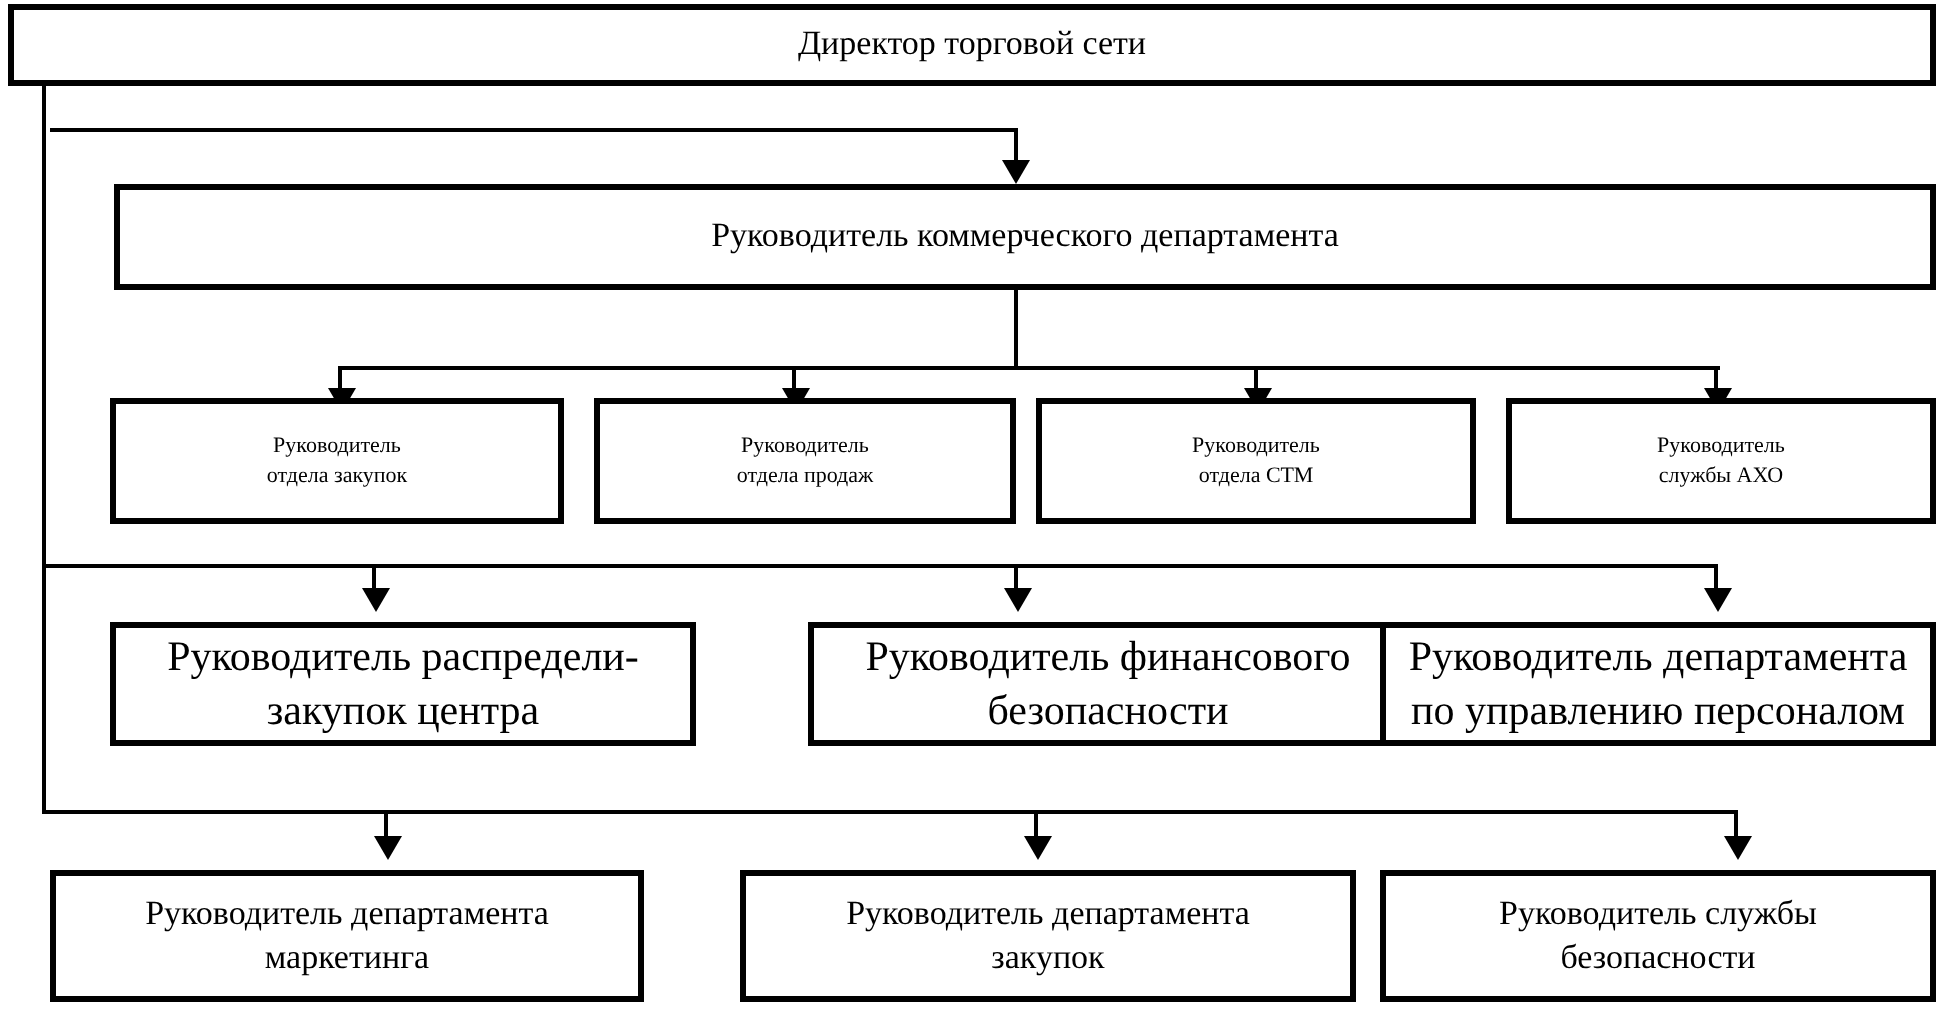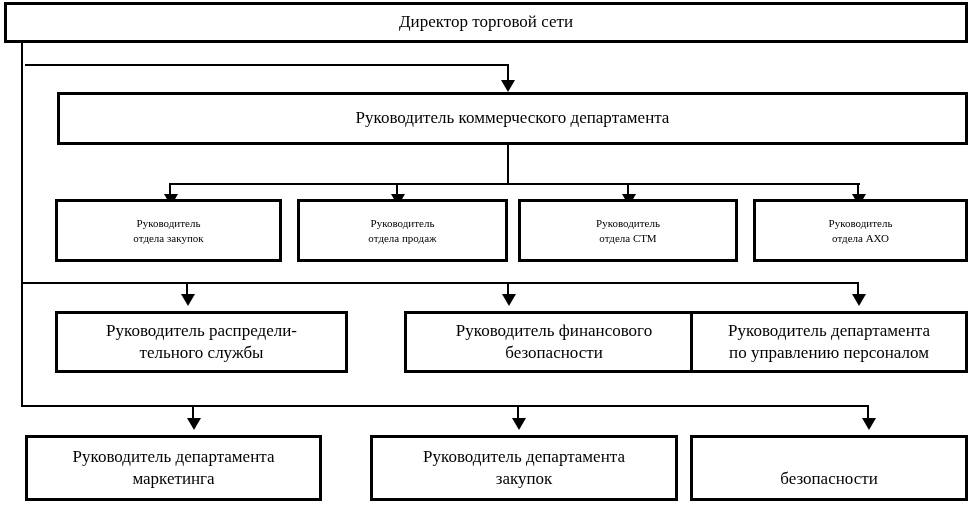--- a/index.html
+++ b/index.html
@@ -36,21 +36,21 @@
   .node-root {
     font-size: 17px;
   }
   .node-l1 {
     font-size: 17px;
   }
   .node-l2 {
     font-size: 11px;
   }
   .node-l3 {
-    font-size: 17px;
+    font-size: 21px;
   }
   .node-l4 {
     font-size: 17px;
   }
   
   .hline, .vline {
     position: absolute;
     background: #000000;
     z-index: 1;
   }
@@ -120,39 +120,39 @@
   <div class="node node-l2" style="left:518px; top:199px; width:220px; height:63px;">
     <span class="label">
       <span>Руководитель</span><br>
       <span>отдела СТМ</span>
     </span>
   </div>
 
   <div class="node node-l2" style="left:753px; top:199px; width:215px; height:63px;">
     <span class="label">
       <span>Руководитель</span><br>
-      <span>отдела АХО</span>
+      <span>службы АХО</span>
     </span>
   </div>
 
   <div class="hline thin" style="left:21px; top:282px; width:838px; height:2px;"></div>
 
   <div class="vline thin" style="left:186px; top:282px; width:2px; height:16px;"></div>
   <div class="arrowhead" style="left:181px; top:294px;"></div>
 
   <div class="vline thin" style="left:507px; top:282px; width:2px; height:16px;"></div>
   <div class="arrowhead" style="left:502px; top:294px;"></div>
 
   <div class="vline thin" style="left:857px; top:282px; width:2px; height:16px;"></div>
   <div class="arrowhead" style="left:852px; top:294px;"></div>
 
   <div class="node node-l3" style="left:55px; top:311px; width:293px; height:62px;">
     <span class="label">
       <span>Руководитель распредели-</span><br>
-      <span>тельного службы</span>
+      <span>закупок центра</span>
     </span>
   </div>
 
   <div class="node node-l3" style="left:372px; top:311px; width:300px; height:62px;margin-left:32px;">
     <span class="label">
       <span>Руководитель финансового</span><br>
       <span>безопасности</span>
     </span>
   </div>
 
@@ -183,18 +183,18 @@
 
   <div class="node node-l4" style="left:370px; top:435px; width:308px; height:66px;">
     <span class="label">
       <span>Руководитель департамента</span><br>
       <span>закупок</span>
     </span>
   </div>
 
   <div class="node node-l4" style="left:690px; top:435px; width:278px; height:66px;">
     <span class="label">
-      <br>
+      <span>Руководитель службы</span><br>
       <span>безопасности</span>
     </span>
   </div>
 
 </div>
 
 </body></html>

